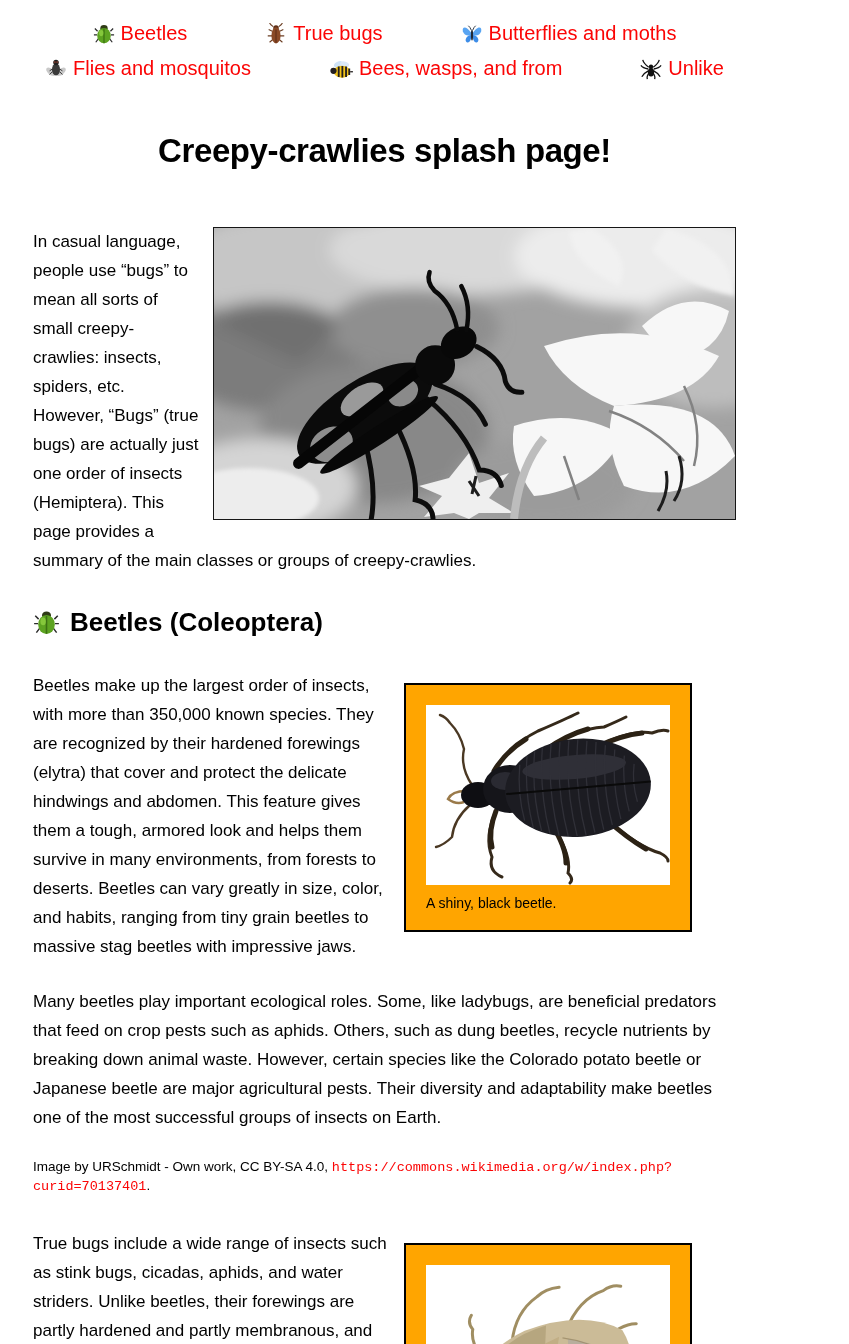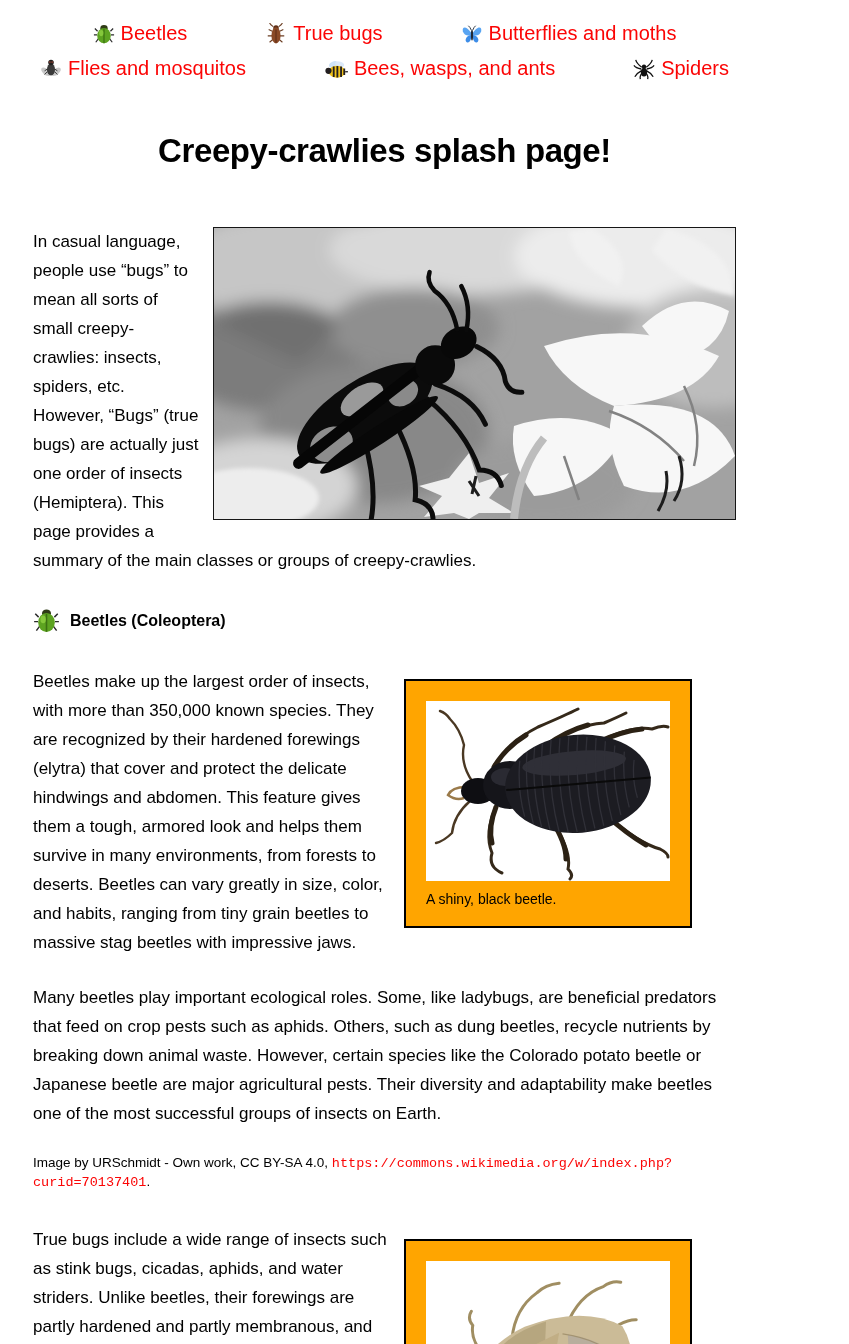--- a/index.html
+++ b/index.html
@@ -21,21 +21,21 @@
     display:flex; align-items:center; gap:6px; white-space:nowrap;
   }
   .nav-icon svg { display:block; }
   
   h1 {
     font-size:33px; font-weight:bold; text-align:center;
     margin:46px 0 13px; letter-spacing:-0.4px;
   }
   h2 {
     clear:both; display:flex; align-items:center; gap:10px;
-    font-size:16px; font-weight:bold; margin:30px 0 0;
+    font-size:26px; font-weight:bold; margin:30px 0 0;
   }
   h2.first { margin-top:32px; }
   .h2-icon svg { display:block; }
   
   p { font-size:17px; line-height:29px; margin:0; }
   .intro { margin-top:57px; }
   .intro p { margin-top:2px; }
   .section > p { margin-top:33px; }
   .para-full { clear:both; margin-top:26px; }
   .attribution { font-size:13.5px; line-height:18px; margin-top:26px; }
@@ -123,34 +123,34 @@
       <span class="nav-icon">
         <svg width="24" height="22" viewBox="0 0 26 24">
           <ellipse cx="10" cy="7" rx="5" ry="3" fill="#cfe3f7" transform="rotate(-28 10 7)"></ellipse>
           <ellipse cx="17" cy="7" rx="5" ry="3" fill="#dce9f8" transform="rotate(18 17 7)"></ellipse>
           <ellipse cx="14" cy="15" rx="9" ry="6.5" fill="#f2c318"></ellipse>
           <path d="M10.5,9.3 V20.7 M14.5,8.6 V21.4 M18.5,9.3 V20.6 M22,11.5 V18.5" stroke="#231f20" stroke-width="2"></path>
           <circle cx="4.8" cy="14" r="3.4" fill="#231f20"></circle>
           <path d="M23,15 L26,15" stroke="#231f20" stroke-width="1.4"></path>
         </svg>
       </span>
-      <span>Bees, wasps, and ants</span>
+      <span>Bees, wasps, and from</span>
     </a>
     <a href="#" class="nav-link">
       <span class="nav-icon">
         <svg width="22" height="22" viewBox="0 0 24 24">
           <g stroke="#111" stroke-width="1.4" fill="none">
             <path d="M9.5,10 Q4,6 3,2 M9,12 Q3,11 1,8 M9,14 Q4,16.5 2,20.5 M10,16 Q7,20 8,23"></path>
             <path d="M14.5,10 Q20,6 21,2 M15,12 Q21,11 23,8 M15,14 Q20,16.5 22,20.5 M14,16 Q17,20 16,23"></path>
           </g>
           <circle cx="12" cy="9.5" r="2.4" fill="#111"></circle>
           <ellipse cx="12" cy="15.5" rx="3.4" ry="4.6" fill="#111"></ellipse>
         </svg>
       </span>
-      <span>Spiders</span>
+      <span>Unlike</span>
     </a>
   </nav>
 
   <h1>Creepy-crawlies splash page!</h1>
 
   <section class="intro">
     <div class="hero">
       <svg viewBox="0 0 521 291" preserveAspectRatio="none">
         <defs>
           <filter id="bgblur" x="-30%" y="-30%" width="160%" height="160%">

